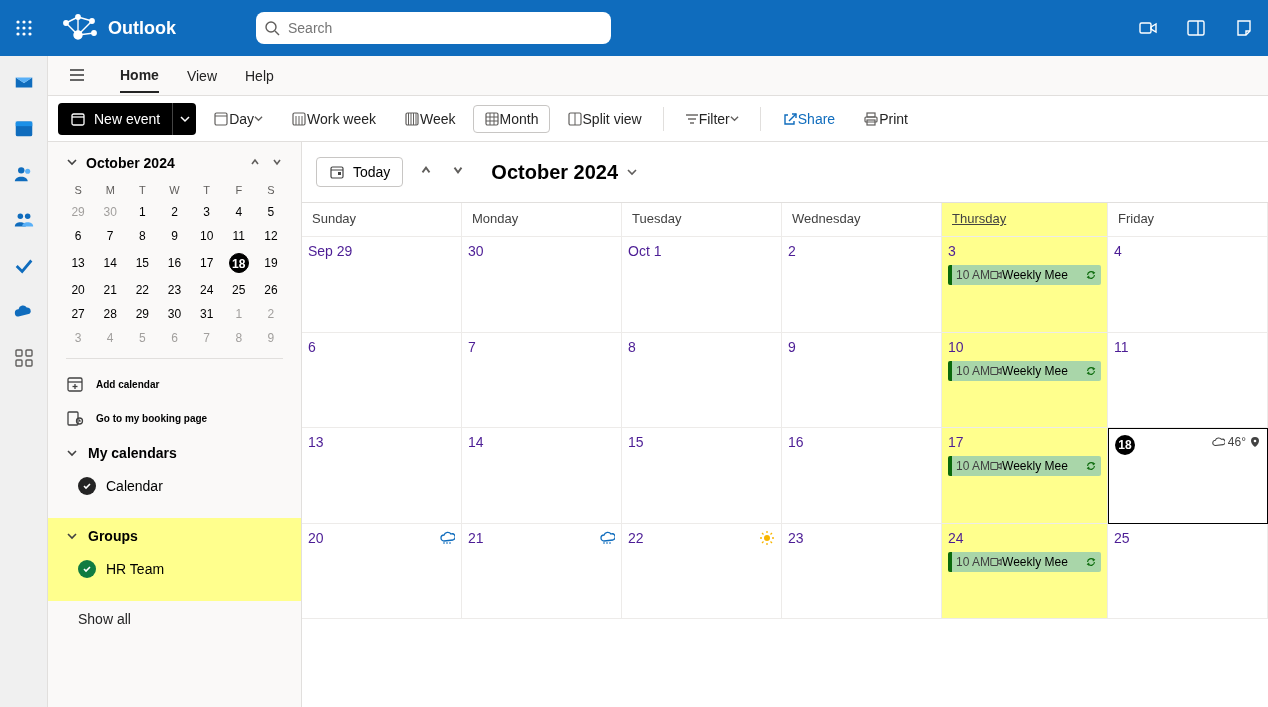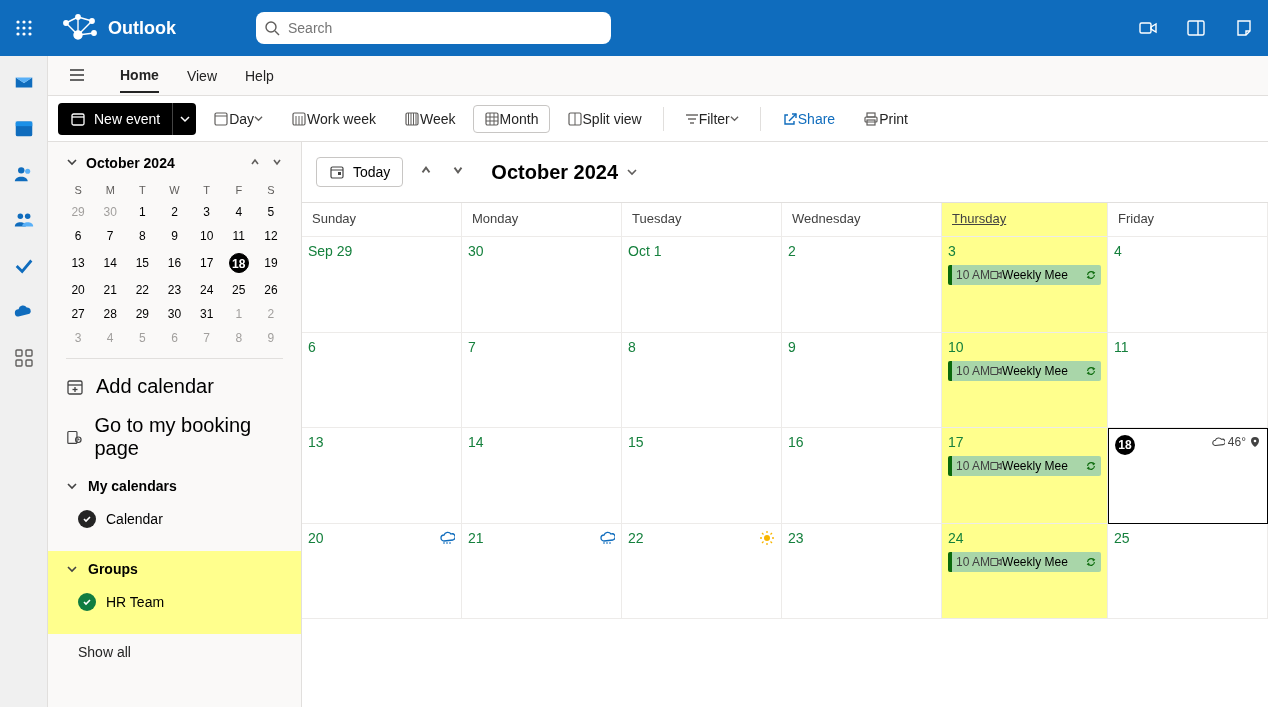--- a/index.html
+++ b/index.html
@@ -47,21 +47,21 @@
   .month-hdr .chev { cursor:pointer;}
   .month-hdr .label { font-weight:600; font-size:14px; }
   .month-hdr .arrows { margin-left:auto; display:flex; gap:10px;}
   .mini-cal { padding:0 14px;}
   table.mini { width:100%; border-collapse:collapse; table-layout:fixed;}
   table.mini th { font-size:11px; color:#605e5c; font-weight:400; padding:4px 0;}
   table.mini td { text-align:center; font-size:12px; padding:5px 0; cursor:pointer;}
   table.mini td.dim { color:#a19f9d;}
   table.mini td.today span{ background:#000; color:#fff; border-radius:50%; display:inline-block; width:20px; height:20px; line-height:20px; border:1px solid #000; font-weight:600;}
   .side-hr { border:none; border-top:1px solid #e1dfdd; margin:8px 18px;}
-  .side-link { display:flex; align-items:center; gap:12px; padding:8px 18px; font-size:20px; cursor:pointer;}
+  .side-link { display:flex; align-items:center; gap:12px; padding:8px 18px; font-size:10px; cursor:pointer;font-weight:bold;}
   .side-section { display:flex; align-items:center; gap:10px; padding:10px 18px; font-size:14px; font-weight:600; cursor:pointer;}
   .cal-entry { display:flex; align-items:center; gap:10px; padding:6px 18px 23px 30px; font-size:14px; cursor:pointer;}
   .cal-dot { width:18px; height:18px; border-radius:50%; display:flex; align-items:center; justify-content:center; color:#fff;}
   .cal-check { width:18px; height:18px; border-radius:50%; background:#107C41; display:flex; align-items:center; justify-content:center;}
   .highlight { background:#FFFF8D;}
   .showall { padding:10px 18px 6px 30px; font-size:14px; cursor:pointer; color:#242424;}
 
   
   .cal { flex:1; background:#fff; border-left:1px solid #e1dfdd; display:flex; flex-direction:column;}
   .cal-top { height:60px; display:flex; align-items:center; gap:10px; padding:0 14px;}
@@ -69,21 +69,21 @@
   .cal-nav { display:flex; gap:18px; margin-left:6px;}
   .cal-nav span{cursor:pointer; color:#605e5c;}
   .cal-title { font-size:20px; font-weight:600; margin-left:16px; display:flex; align-items:center; gap:8px;}
   .cal-grid { flex:1; display:grid; grid-template-columns: repeat(6, 1fr) 0.98fr; grid-template-rows: 34px repeat(5, 1fr); border-top:1px solid #e1dfdd;}
   
   .cal-grid { grid-template-columns: 160px 160px 160px 160px 166px 160px; }
   .col-hdr { font-size:13px; color:#424242; padding:8px 10px; border-right:1px solid #edebe9; border-bottom:1px solid #edebe9; background:#fff;}
   .col-hdr.hl { background:#FFFF8D;text-decoration:underline;}
   .cell { border-right:1px solid #edebe9; border-bottom:1px solid #edebe9; padding:6px 6px; font-size:14px; position:relative; background:#fff;}
   .cell.hl { background:#FFFF8D;}
-  .cell .num { color:#15803d;}
+  .cell .num { color:#4c1d95;}
   .cell.today-cell { border:1px solid #000; }
   .cell .today-num { background:#000; color:#fff; border-radius:50%; width:20px; height:20px; line-height:20px; text-align:center; display:inline-block; font-size:12px; font-weight:600;}
   .weather { position:absolute; top:6px; right:6px; font-size:12px; display:flex; align-items:center; gap:3px; color:#424242;}
   .event-chip { margin-top:6px; background:#A9D6A9; border-left:4px solid #0B6A0B; border-radius:2px; font-size:12px; padding:3px 4px; display:flex; align-items:center; gap:0; cursor:pointer; overflow:hidden; white-space:nowrap;}
   .event-chip .time{ color:#424242;}
   .event-chip .rec{ margin-left:auto; color:#0B6A0B;}
   .wicon{ color:#0F6CBD;}
 </style>
 </head>
 <body>

